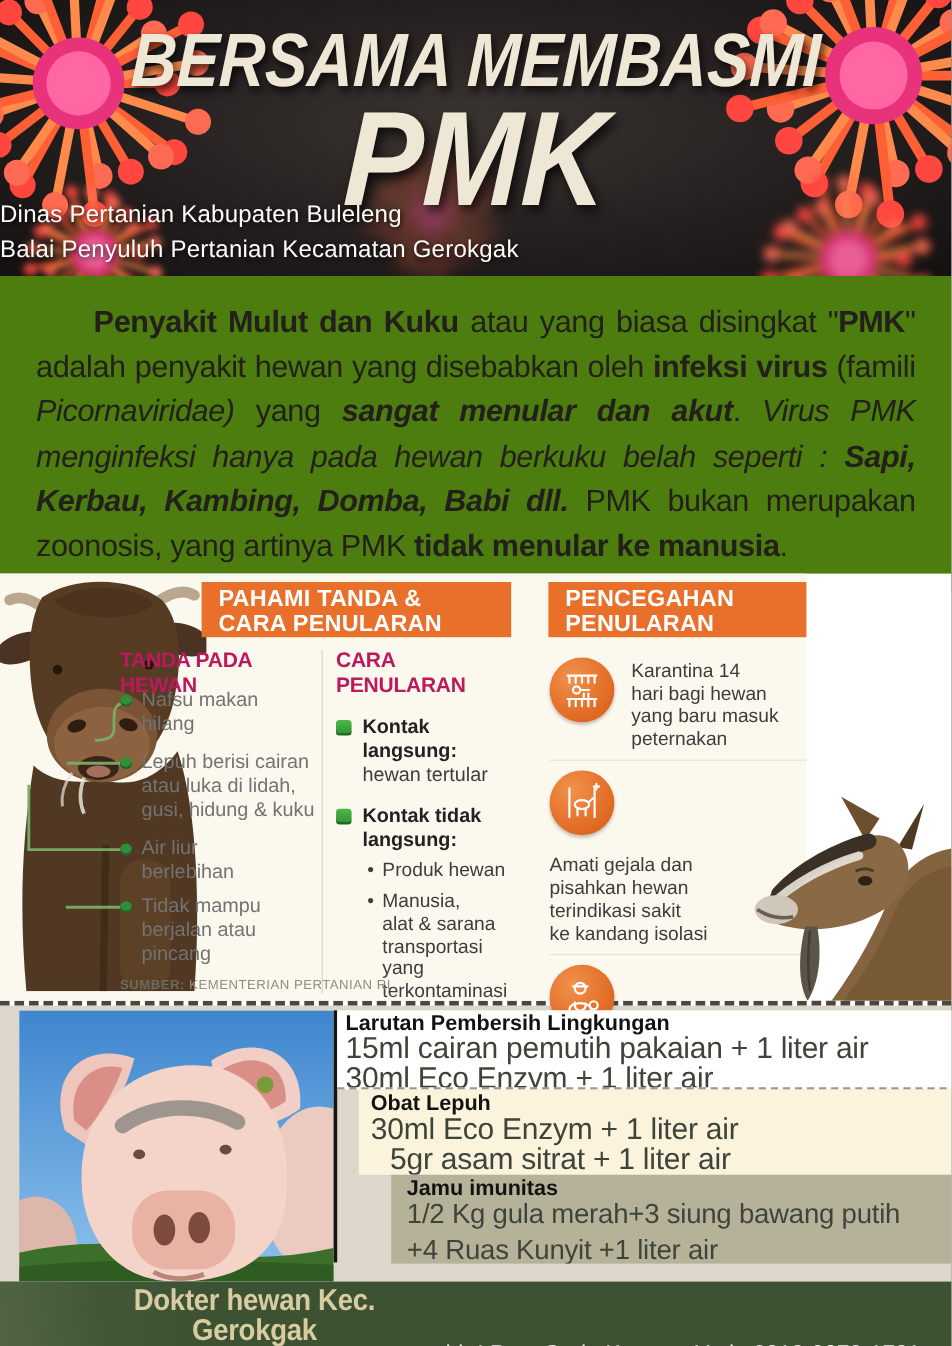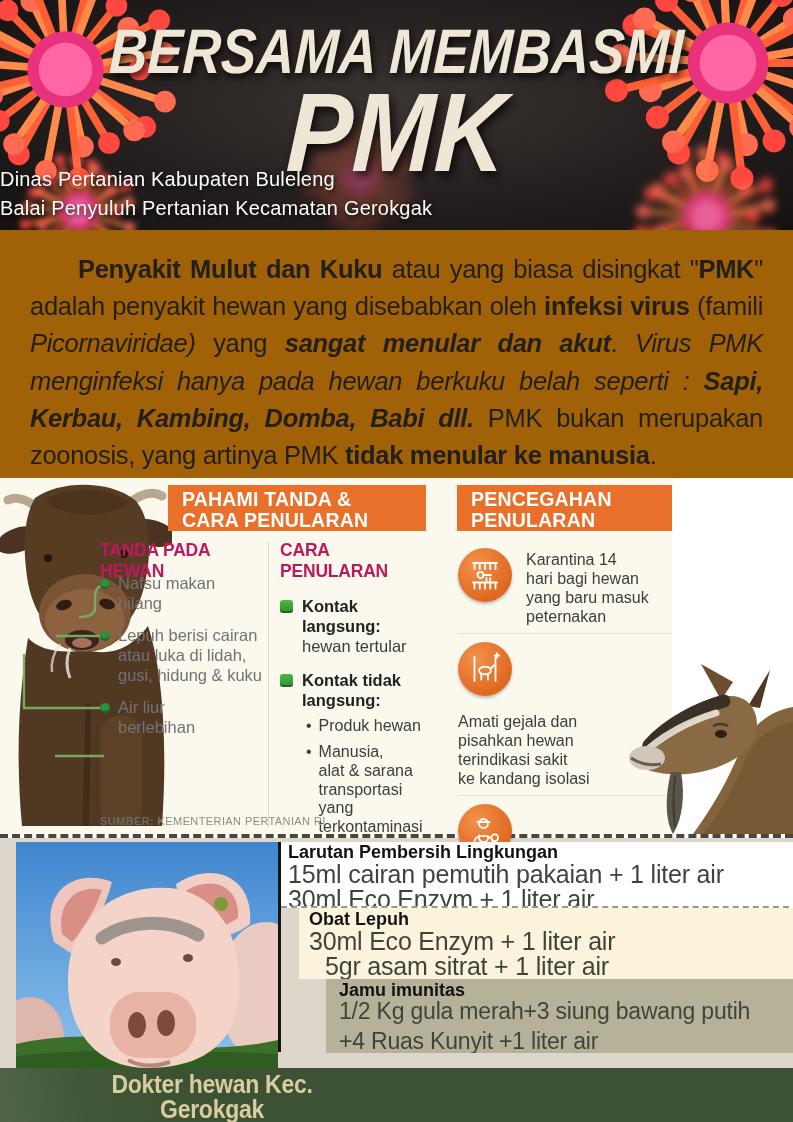--- a/index.html
+++ b/index.html
@@ -20,21 +20,21 @@
     transform:scaleX(.84) skewX(-3deg);letter-spacing:0px;
     text-shadow:3px 4px 8px rgba(0,0,0,.75);white-space:nowrap;}
   .hero-title2{position:absolute;left:0;top:80px;width:100%;text-align:center;
     font-size:112px;font-weight:bold;font-style:italic;color:#EFE7D6;line-height:.95;
     transform:scaleX(.88) skewX(-3deg);text-shadow:4px 5px 10px rgba(0,0,0,.75);}
   .hero-sub{position:absolute;left:0;width:100%;text-align:left;color:#FDFDF8;
     font-size:20px;letter-spacing:.2px;text-shadow:1px 2px 4px rgba(0,0,0,.8);}
   .sub1{top:168px;} .sub2{top:197px;}
 
   
-  .intro{position:absolute;left:0;top:230px;width:793px;height:264px;background:#a16207;
+  .intro{position:absolute;left:0;top:230px;width:793px;height:264px;background:#4d7c0f;
     box-sizing:border-box;padding:21px 30px 0 30px;}
   .intro p{margin:0;font-size:25.5px;line-height:1.46;color:#23201C;text-align:justify;
     text-indent:48px;letter-spacing:-.3px;}
   .seg-b{font-weight:bold;} .seg-i{font-style:italic;} .seg-bi{font-weight:bold;font-style:italic;}
 
   
   .info{position:absolute;left:0;top:478px;width:793px;height:360px;background:#fff;
     box-sizing:border-box;border-bottom:4px dashed #4a473f;}
   .info-cream{position:absolute;left:0;top:0;width:672px;height:100%;background:#FBF8EE;}
   .obox{position:absolute;top:7px;background:#E8702A;color:#fff;font-weight:bold;
@@ -437,20 +437,23 @@
 
     <div class="tanda">
       <div class="col-title">TANDA PADA HEWAN</div>
       <div class="t-item t1"><span class="gdot"></span><span>Nafsu makan
 hilang</span></div>
       <div class="t-item t2"><span class="gdot"></span><span>Lepuh berisi cairan
 atau luka di lidah,
 gusi, hidung &amp; kuku</span></div>
       <div class="t-item t3"><span class="gdot"></span><span>Air liur
 berlebihan</span></div>
+      <div class="t-item t4"><span class="gdot"></span><span>Tidak mampu
+berjalan atau
+pincang</span></div>
     </div>
 
     <div class="vdiv"></div>
 
     <div class="cara">
       <div class="col-title">CARA PENULARAN</div>
       <div class="c-item">
         <span class="gsq"></span>
         <div><span class="c-bold">Kontak langsung:</span><br>
              <span>hewan tertular</span></div>

